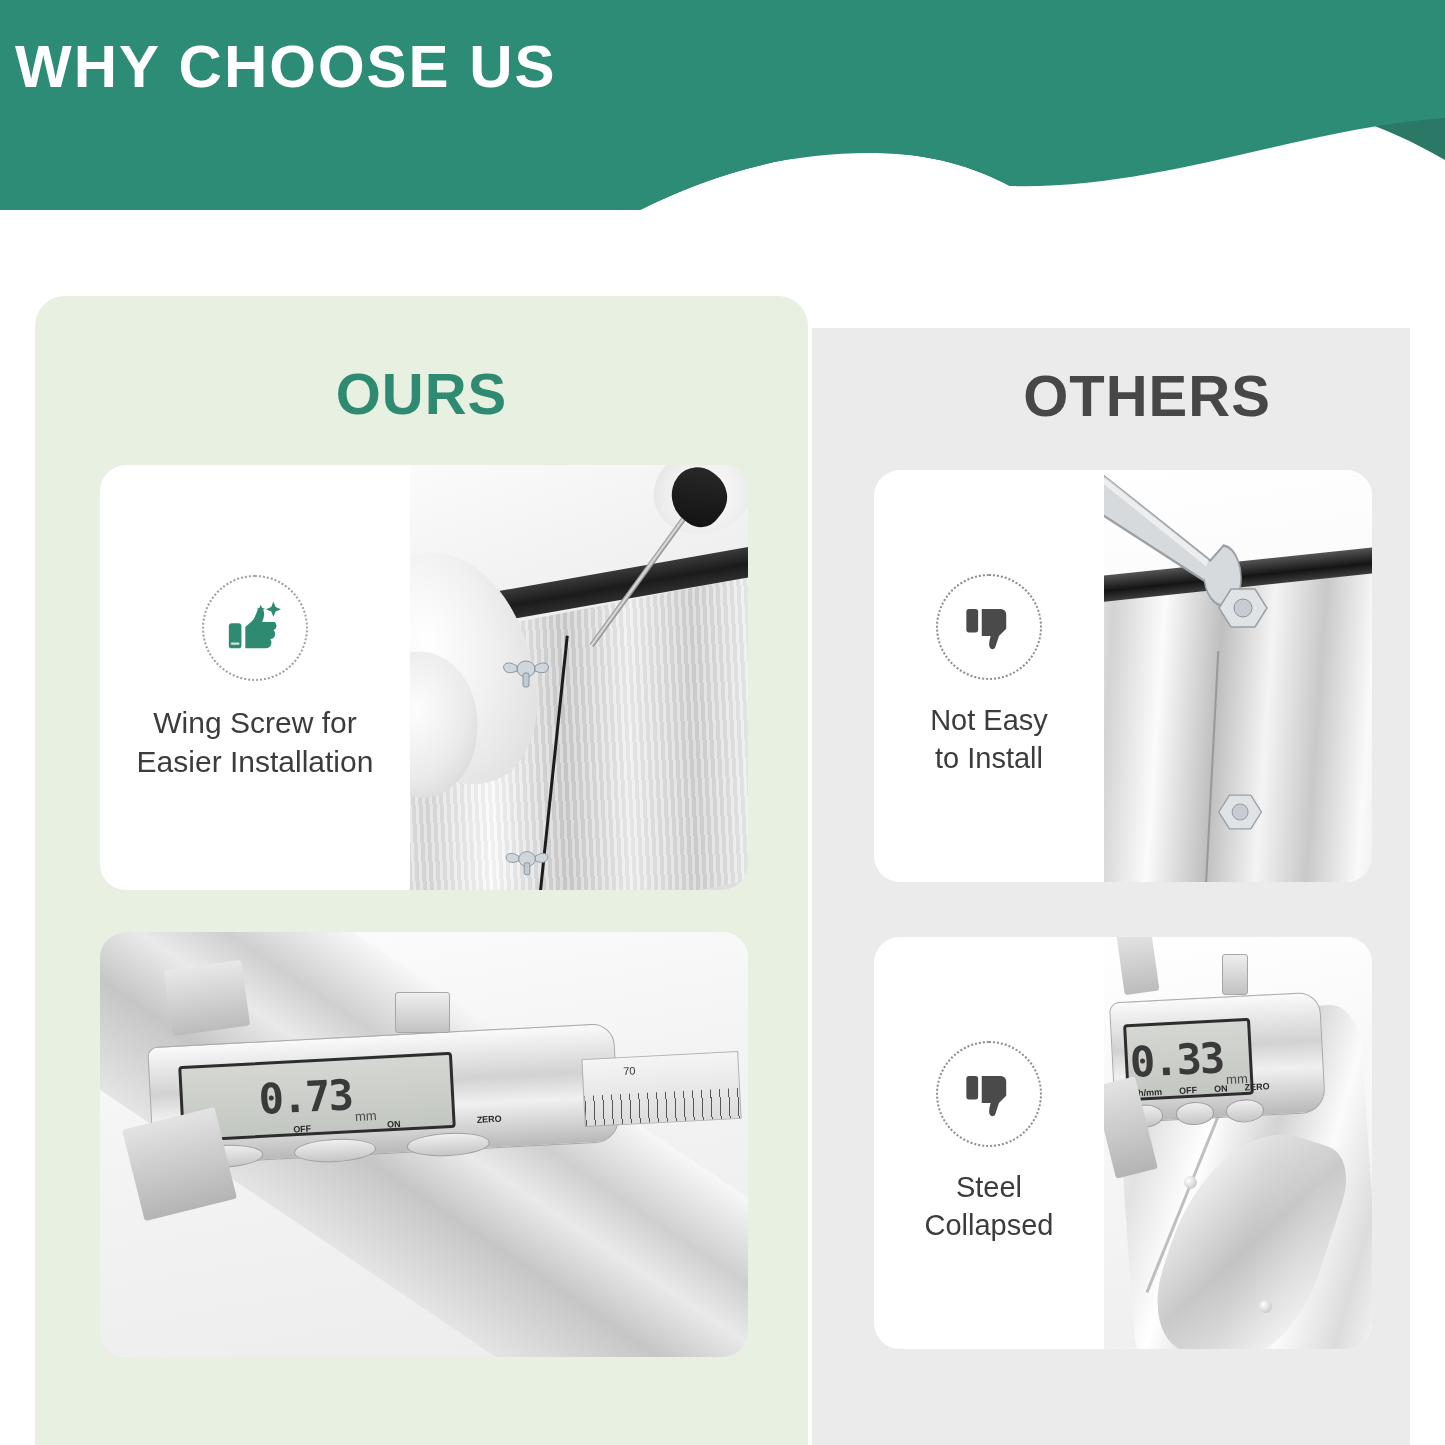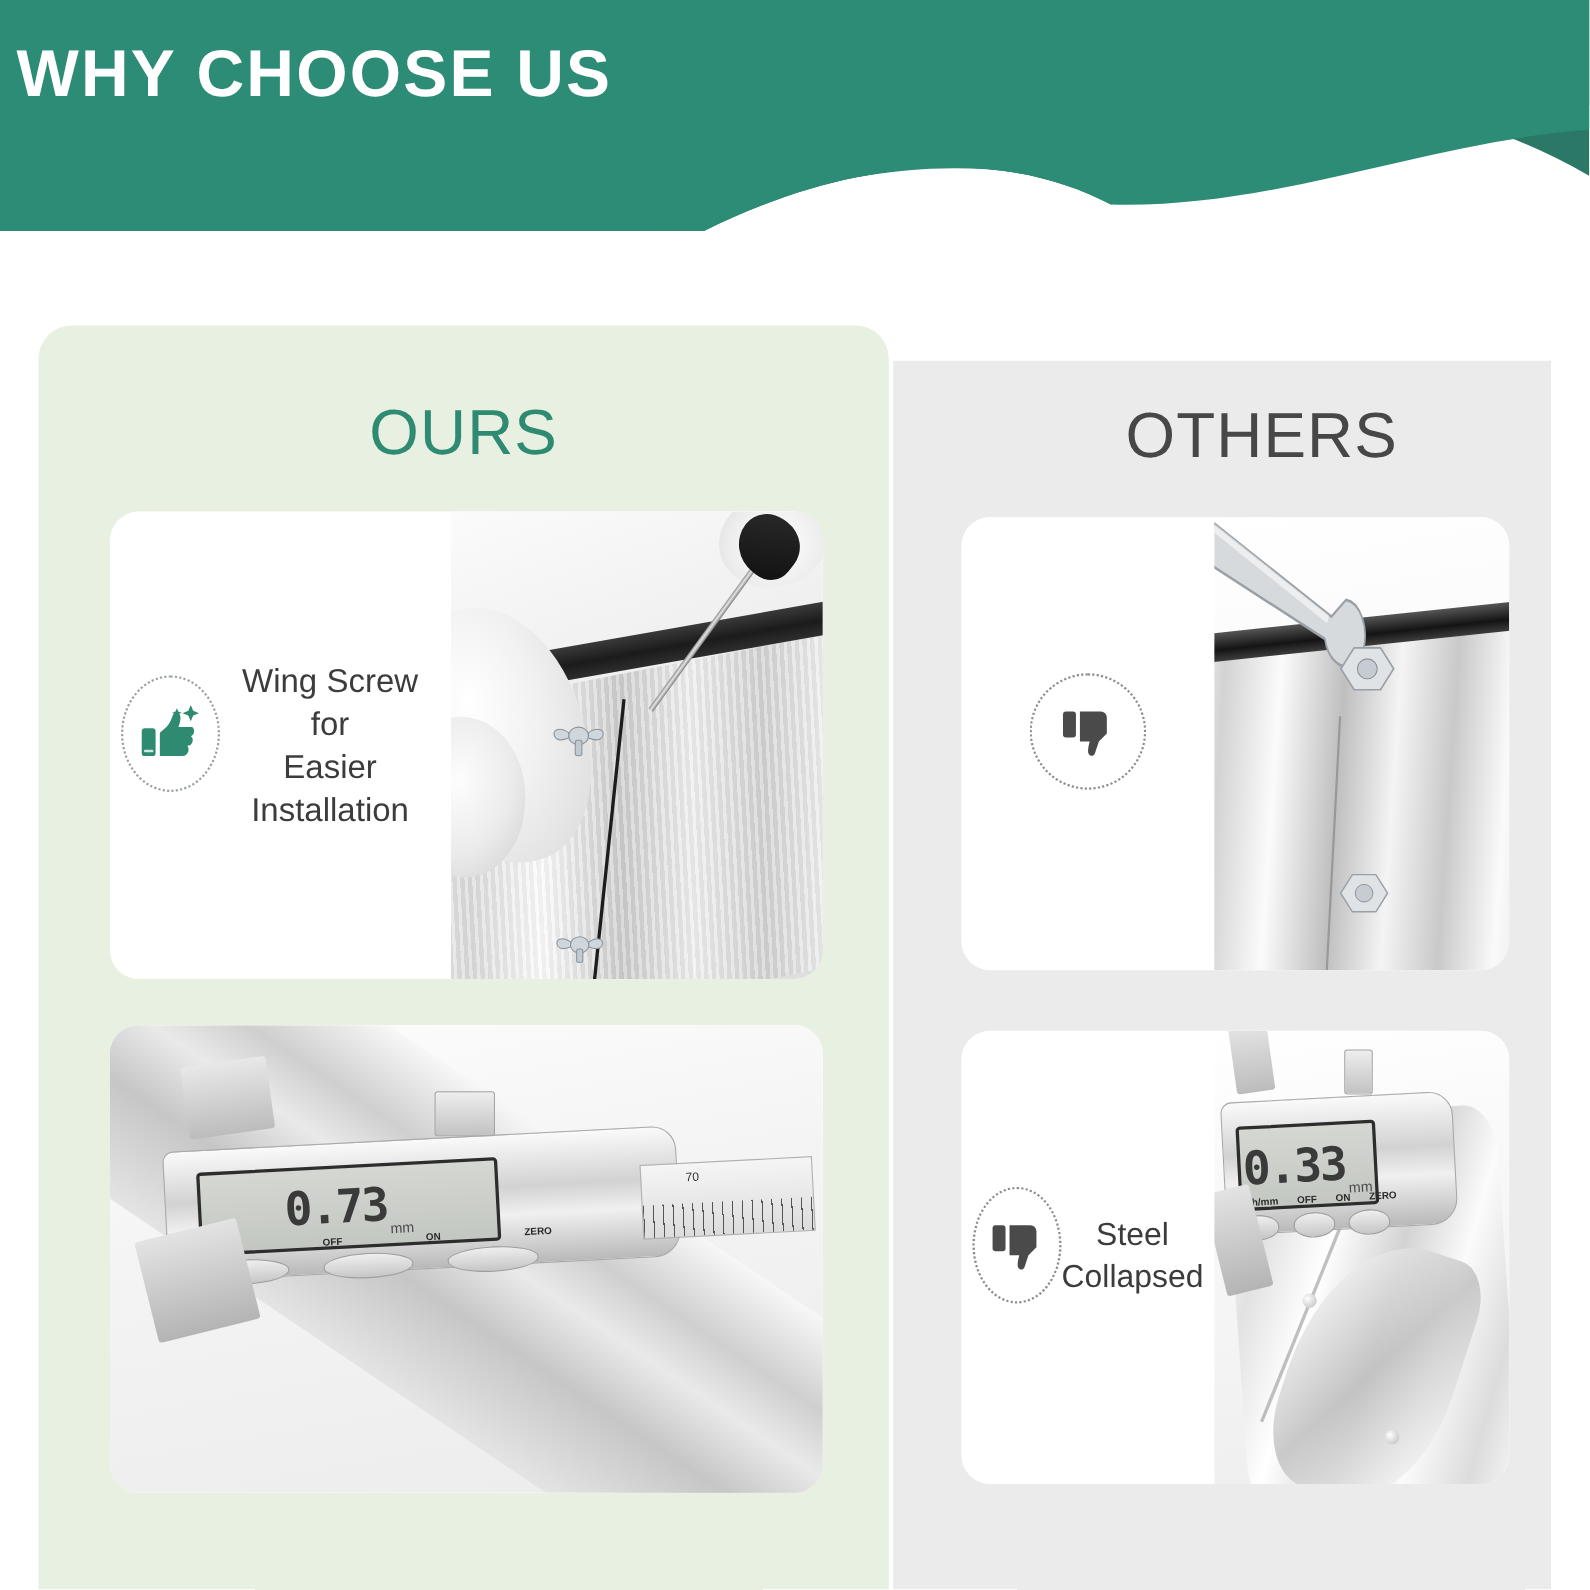--- a/index.html
+++ b/index.html
@@ -23,38 +23,38 @@
     margin-left:15px;
   }
 
   
   .panel{position:absolute;top:296px;height:1149px;}
   .panel-ours{left:35px;width:773px;background:#e8f0e1;border-radius:30px 30px 0 0;}
   .panel-others{left:812px;top:328px;height:1117px;width:598px;background:#ebebeb;border-radius:0 0 0 0;}
 
   .panel-heading{
     position:absolute;width:100%;text-align:center;
-    font-size:58px;font-weight:normal;letter-spacing:1px;
+    font-size:58px;font-weight:bold;letter-spacing:1px;
     font-family:"Liberation Sans", sans-serif;
   }
   .heading-ours{top:360px;left:35px;width:773px;color:#2e8b72;}
   .heading-others{top:362px;left:848px;width:598px;color:#474747;}
 
   
   .card{
     position:absolute;background:#ffffff;border-radius:26px;overflow:hidden;
     display:flex;flex-direction:row;
   }
   .card-ours-1{left:100px;top:465px;width:648px;height:425px;}
   .card-ours-2{left:100px;top:932px;width:648px;height:425px;}
   .card-others-1{left:874px;top:470px;width:498px;height:412px;}
   .card-others-2{left:874px;top:937px;width:498px;height:412px;}
 
   .card-left{
-    flex:0 0 auto;display:flex;flex-direction:row;
+    flex:0 0 auto;display:flex;flex-direction:column;
     align-items:center;justify-content:center;
     box-sizing:border-box;padding:0 10px;
   }
   .card-ours-1 .card-left,.card-ours-2 .card-left{width:310px;}
   .card-others-1 .card-left,.card-others-2 .card-left{width:230px;}
 
   .icon-circle{
     width:106px;height:106px;border-radius:50%;
     border:2px dotted #9aa39a;
     display:flex;align-items:center;justify-content:center;
@@ -339,20 +339,22 @@
   </div>
 
   <div class="card card-others-1">
     <div class="card-left">
       <div class="icon-circle gray">
         <svg width="58" height="58" viewBox="0 0 64 64">
           <rect x="7" y="12" width="13" height="26" rx="3" fill="#4a4a4a"></rect>
           <path d="M24,12 h21 a6,6 0 0 1 6,6 v16 l-8,8 l-4,12 c-1.2,3.4 -5.6,3.2 -6.6,-0.4 c-0.8,-3 0.4,-7.6 1.4,-11.6 h-9.8 z" fill="#4a4a4a"></path>
         </svg>
       </div>
+      <div class="card-label">Not Easy
+to Install</div>
     </div>
     <div class="card-photo ph3">
       <div class="tube"></div>
       <div class="rim"></div>
       <div class="seam"></div>
       <div class="wrench">
         <svg width="100%" height="100%" viewBox="0 0 260 150" preserveAspectRatio="none">
           <path d="M0,8 L150,78 L168,66 a26,26 0 0 1 22,34 l-14,12 a26,26 0 0 1 -34,-18 L0,40 Z" fill="#d7dadd" stroke="#9aa0a6" stroke-width="2"></path>
           <path d="M6,14 L146,80" stroke="#ffffff" stroke-width="6" opacity=".55"></path>
         </svg>

